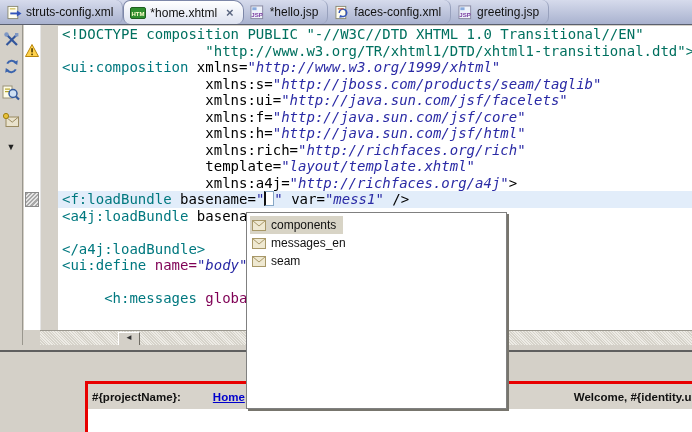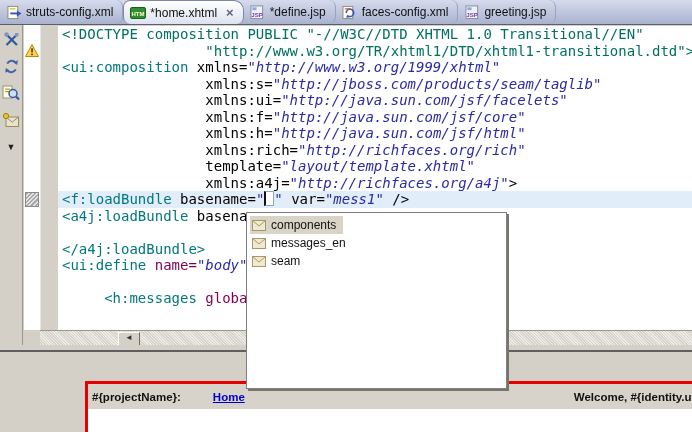--- a/index.html
+++ b/index.html
@@ -61,21 +61,21 @@
   .preview-redtop{position:absolute;left:85px;top:381px;width:607px;height:3px;background:#e80000;}
   .preview-redleft{position:absolute;left:85px;top:381px;width:3px;height:51px;background:#e80000;}
   .preview-band{position:absolute;left:88px;top:384px;width:604px;height:25px;background:#d7d3cb;
         display:flex;align-items:center;font-weight:bold;font-size:11.5px;color:#111;overflow:visible;}
   .band-project{margin-left:4px;}
   .band-home{margin-left:32px;color:#0000cc;text-decoration:underline;cursor:pointer;}
   .band-welcome{margin-left:auto;margin-right:-6px;white-space:nowrap;}
   .preview-body{position:absolute;left:88px;top:409px;width:604px;height:23px;background:#ffffff;}
 
   
-  .popup{position:absolute;left:246px;top:212px;width:261px;height:177px;background:#fff;
+  .popup{position:absolute;left:246px;top:212px;width:261px;height:197px;background:#fff;
          border:1px solid #808080;box-shadow:2px 2px 0 #77756d;z-index:20;
          padding:3px 0 0 3px;box-sizing:border-box;}
   .pop-item{display:flex;align-items:center;gap:5px;height:18px;font-size:12px;color:#111;
             width:fit-content;padding:0 7px 0 2px;}
   .pop-item.selected{background:#d8d4c6;}
   .pop-icon{display:inline-flex;width:14px;height:12px;}
 </style>
 </head>
 <body>
 
@@ -107,21 +107,21 @@
   </div>
 
   <div class="tab">
     <span class="tab-icon">
           <svg width="15" height="15" viewBox="0 0 16 16">
             <rect x="1" y="1" width="12.5" height="13.5" fill="#eef2fa" stroke="#8888a0"></rect>
             <rect x="2.5" y="2.5" width="4.5" height="3" fill="#88aadd"></rect>
             <text x="7.5" y="12.5" font-size="6.5" font-weight="bold" fill="#7a3aa0" text-anchor="middle">JSP</text>
           </svg>
         </span>
-    <span class="tab-label">*define.jsp</span>
+    <span class="tab-label">*hello.jsp</span>
 
   </div>
 
   <div class="tab">
     <span class="tab-icon">
           <svg width="15" height="15" viewBox="0 0 16 16">
             <rect x="1" y="1.5" width="10.5" height="13" fill="#fffef0" stroke="#8a8a74"></rect>
             <path d="M4.5 8.5 a4 4 0 1 1 1.5 3" stroke="#3355bb" stroke-width="1.6" fill="none"></path>
             <path d="M4.5 13.5 L8 13 L5.5 10.5 Z" fill="#3355bb"></path>
             <rect x="3" y="3.5" width="6" height="1.2" fill="#cc5533"></rect>

